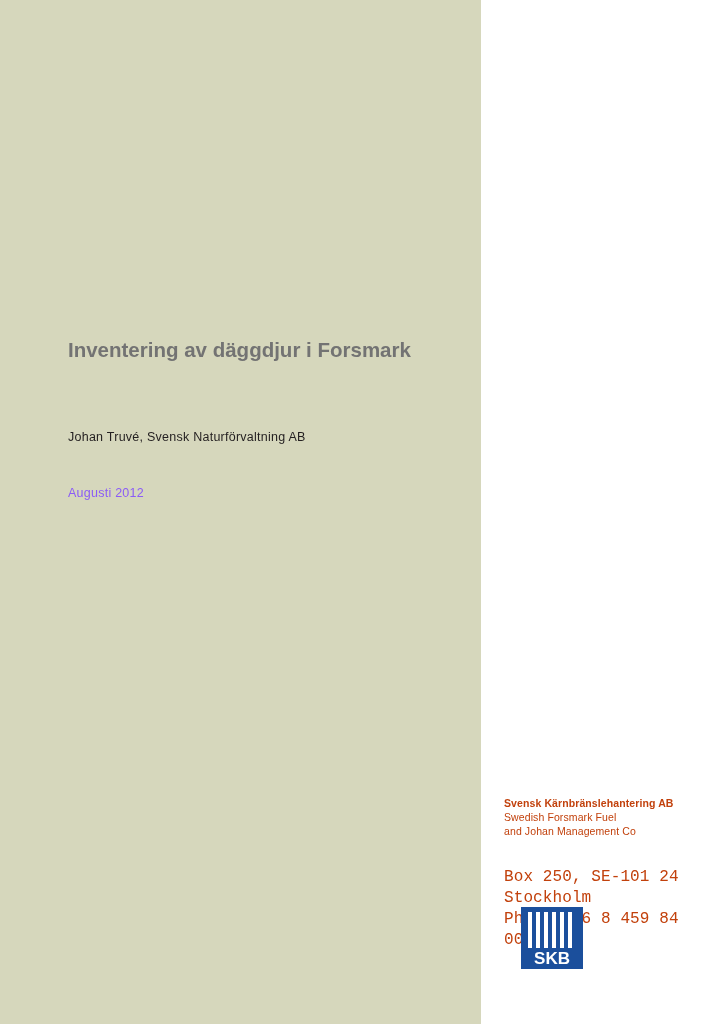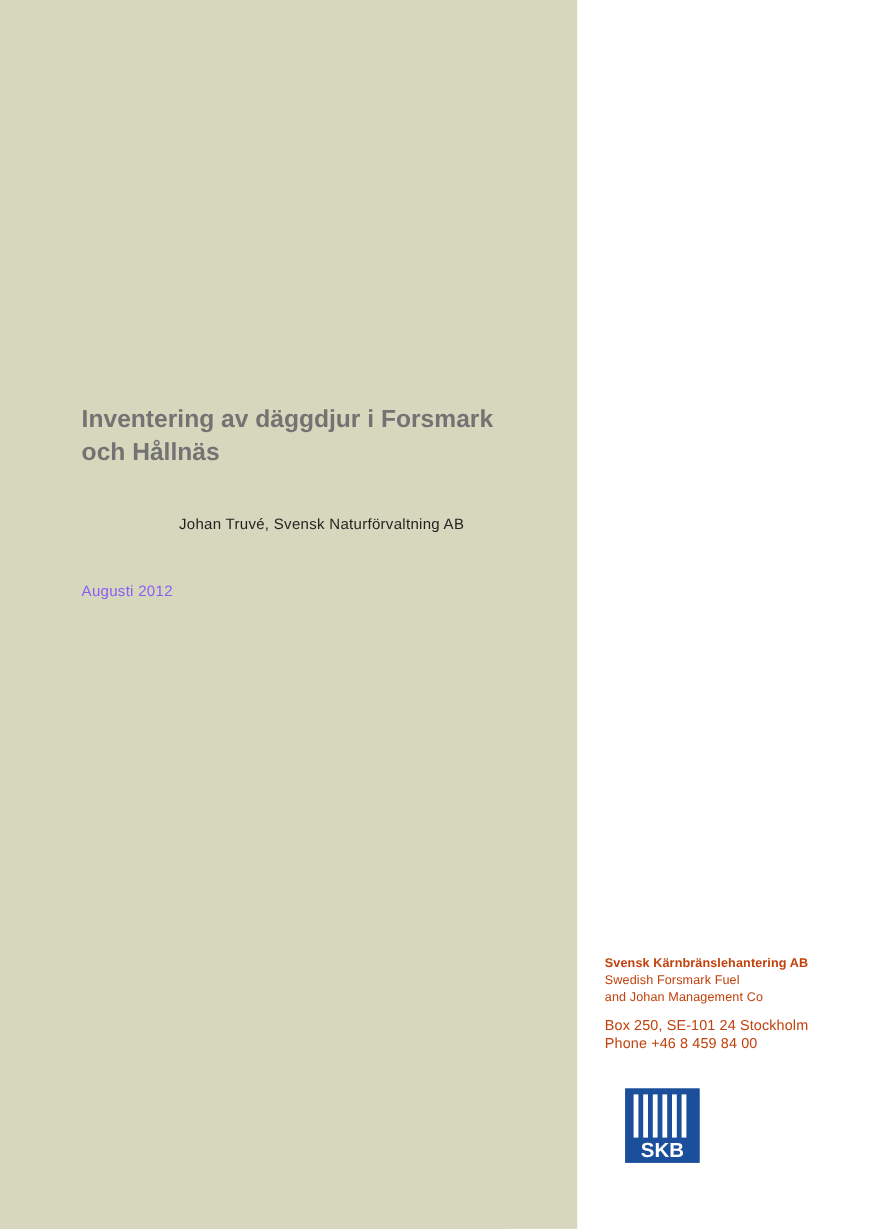--- a/index.html
+++ b/index.html
@@ -50,21 +50,20 @@
     color: #737373;
   }
   .author {
     position: absolute;
     left: 68px;
     top: 430px;
     width: 400px;
     font-size: 12.5px;
     color: #231f20;
     letter-spacing: 0.25px;
-    text-align: center;
   }
   .date {
     position: absolute;
     left: 68px;
     top: 486px;
     font-size: 12.5px;
     color: #8b5cf6;
     letter-spacing: 0.25px;
   }
   
@@ -80,24 +79,25 @@
     font-weight: bold;
     line-height: 1.32;
     letter-spacing: 0.1px;
   }
   .publisher .org-en {
     font-size: 10.5px;
     line-height: 1.32;
     letter-spacing: 0.1px;
   }
   .publisher .addr {
-    margin-top: 8px;
-    font-size: 12px;
+    margin-top: 28px;
+    font-size: 16px;
     line-height: 1.32;
     letter-spacing: 0.1px;
+    font-family: Liberation Mono, monospace;
   }
   
   .logo {
     position: absolute;
     left: 503px;
     top: 907px;
     width: 62px;
     height: 62px;
     background: #1b4f9c;
     margin-left: 18px;
@@ -109,21 +109,20 @@
 </head>
 <body>
 
 <div class="page">
 
   <div class="left-panel"></div>
 
 
   <div class="title">
     <div>Inventering av däggdjur i Forsmark</div>
-    <div>och Hållnäs</div>
   </div>
 
   <div class="author">Johan Truvé, Svensk Naturförvaltning AB</div>
 
   <div class="date">Augusti 2012</div>
 
   <div class="publisher">
     <div class="org-sv">Svensk Kärnbränslehantering AB</div>
     <div class="org-en">Swedish Forsmark Fuel</div>
     <div class="org-en">and Johan Management Co</div>

